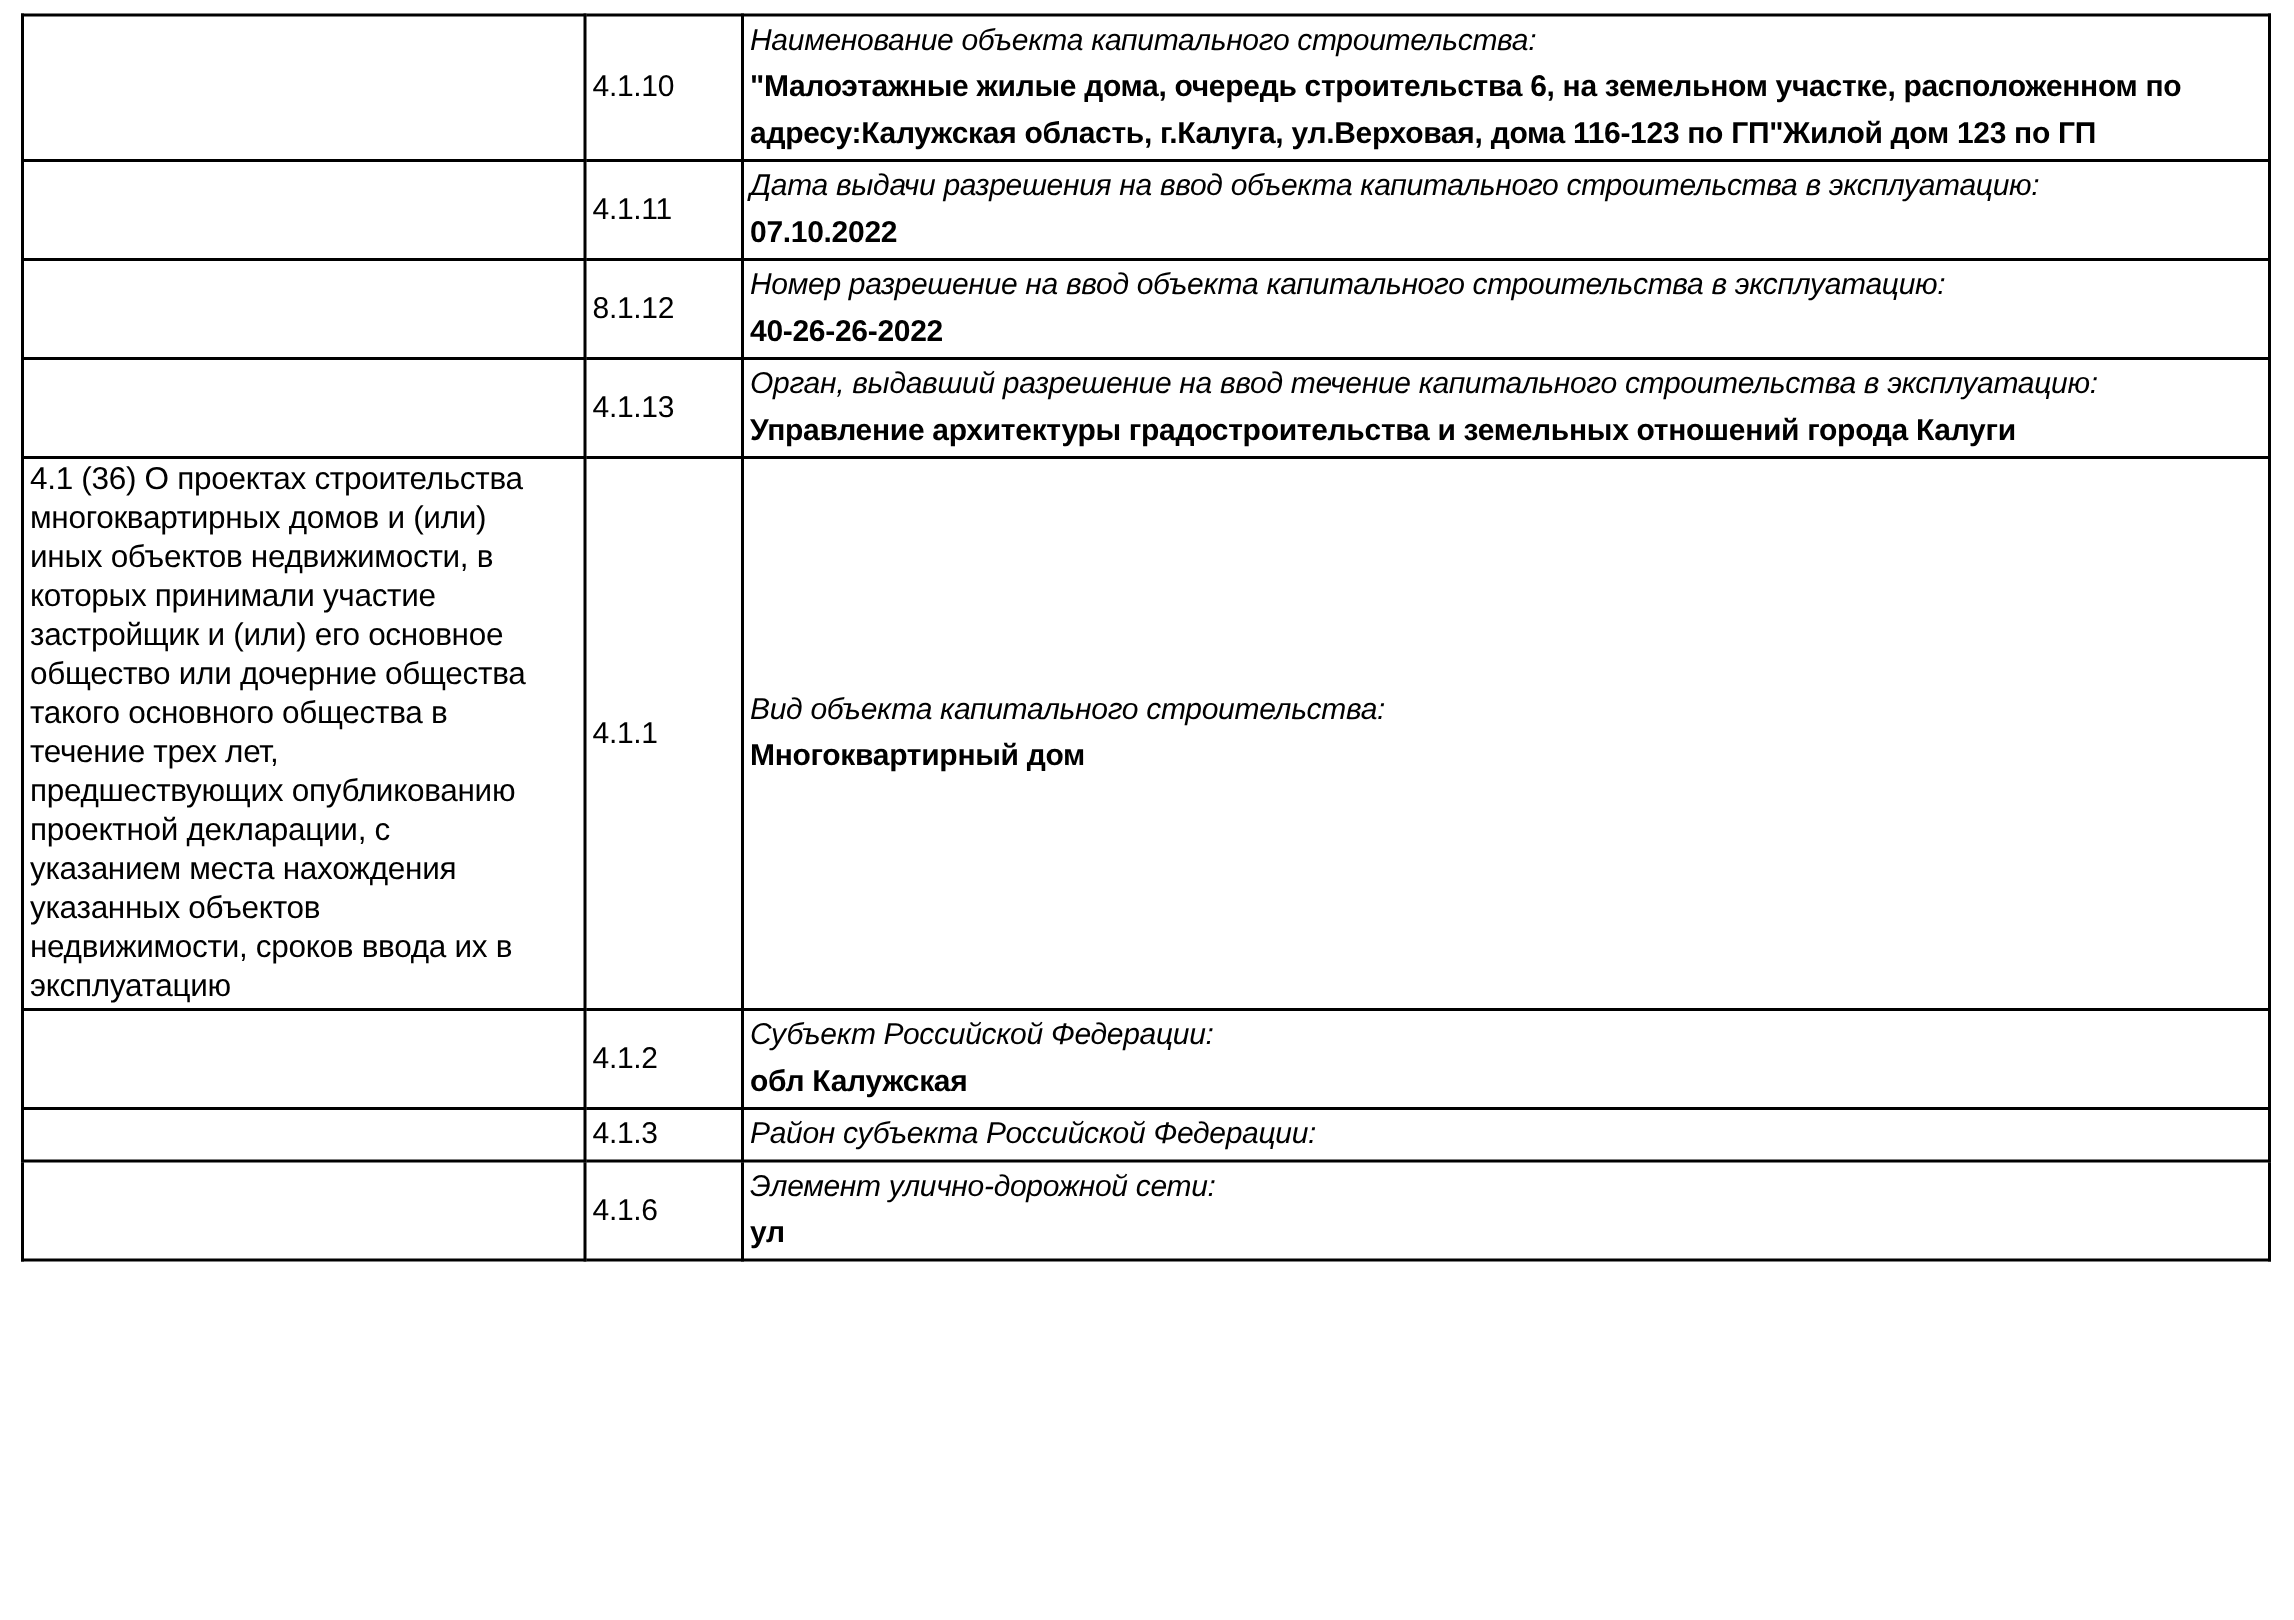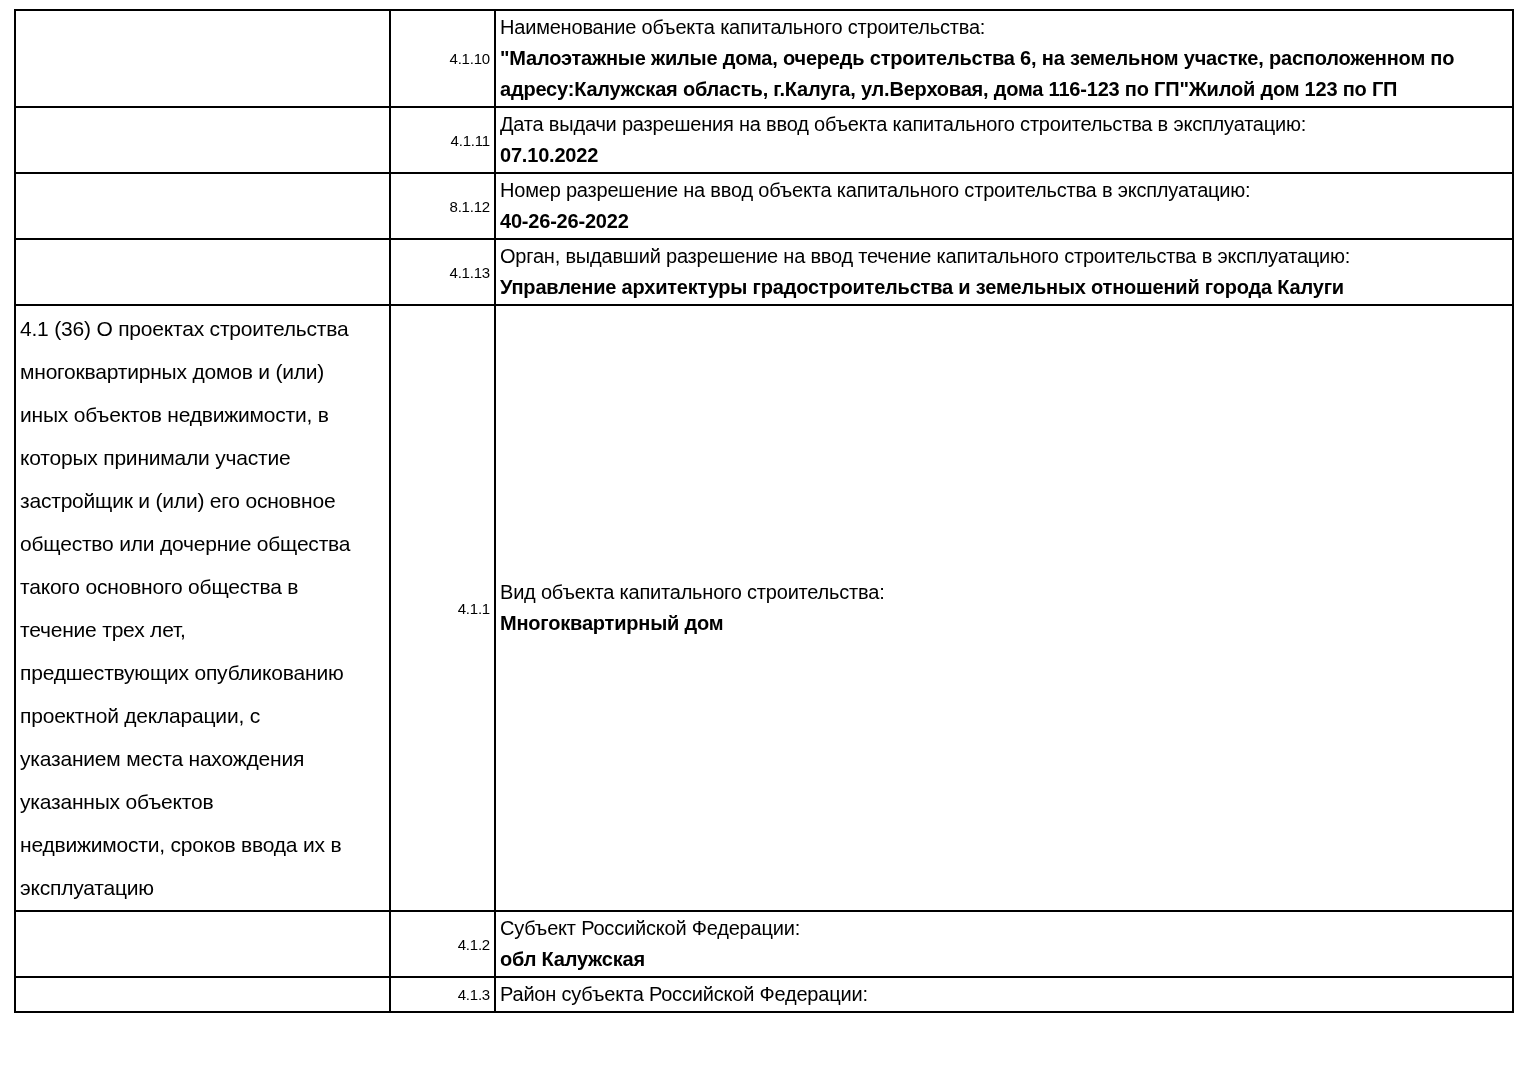--- a/index.html
+++ b/index.html
@@ -30,29 +30,29 @@
     padding: 1px 4px;
     font-size: 20px;
     line-height: 31px;
     letter-spacing: -0.2px;
     vertical-align: middle;
     word-wrap: break-word;
   }
   td.cell-left {
     vertical-align: top;
     font-size: 21px;
-    line-height: 43px;
+    line-height: 26px;
     padding-right: 34px;
   }
   td.cell-num {
-    font-size: 15px;
-    text-align: right;
+    font-size: 20px;
   }
   .field-label {
     font-weight: normal;
+    font-style: italic;
   }
   .field-value {
     font-weight: bold;
   }
 </style>
 </head>
 <body>
 
 <div class="page">
   <table class="doc-table">
@@ -120,15 +120,23 @@
     <td class="cell-left"></td>
     <td class="cell-num">4.1.3</td>
     <td class="cell-content">
       <div class="field-label">Район субъекта Российской Федерации:</div>
 
     </td>
   </tr>
 
 
 
+  <tr>
+    <td class="cell-left"></td>
+    <td class="cell-num">4.1.6</td>
+    <td class="cell-content">
+      <div class="field-label">Элемент улично-дорожной сети:</div>
+      <div class="field-value">ул</div>
+    </td>
+  </tr>
 </tbody>
   </table>
 </div>
 
 </body></html>

